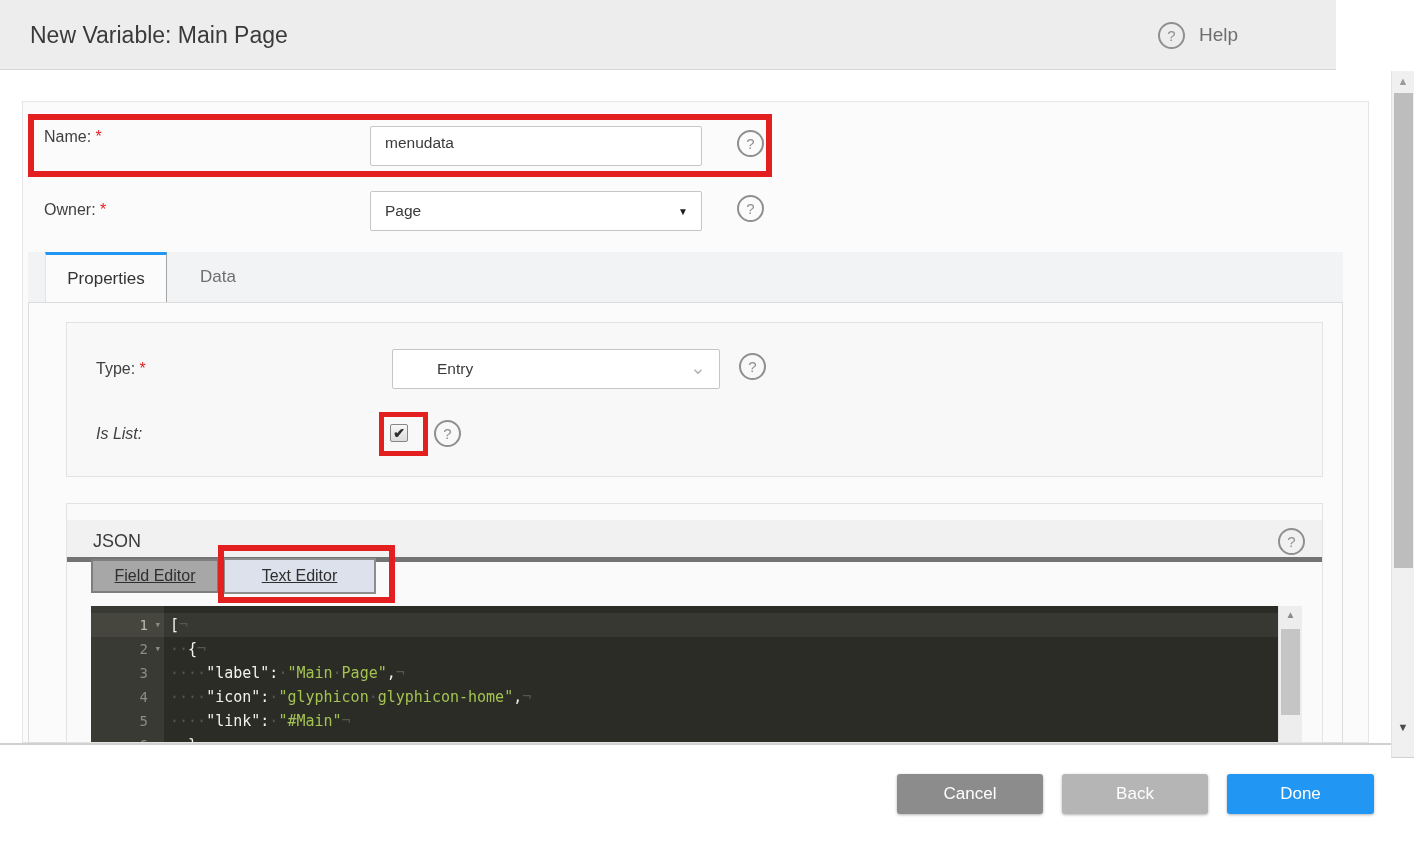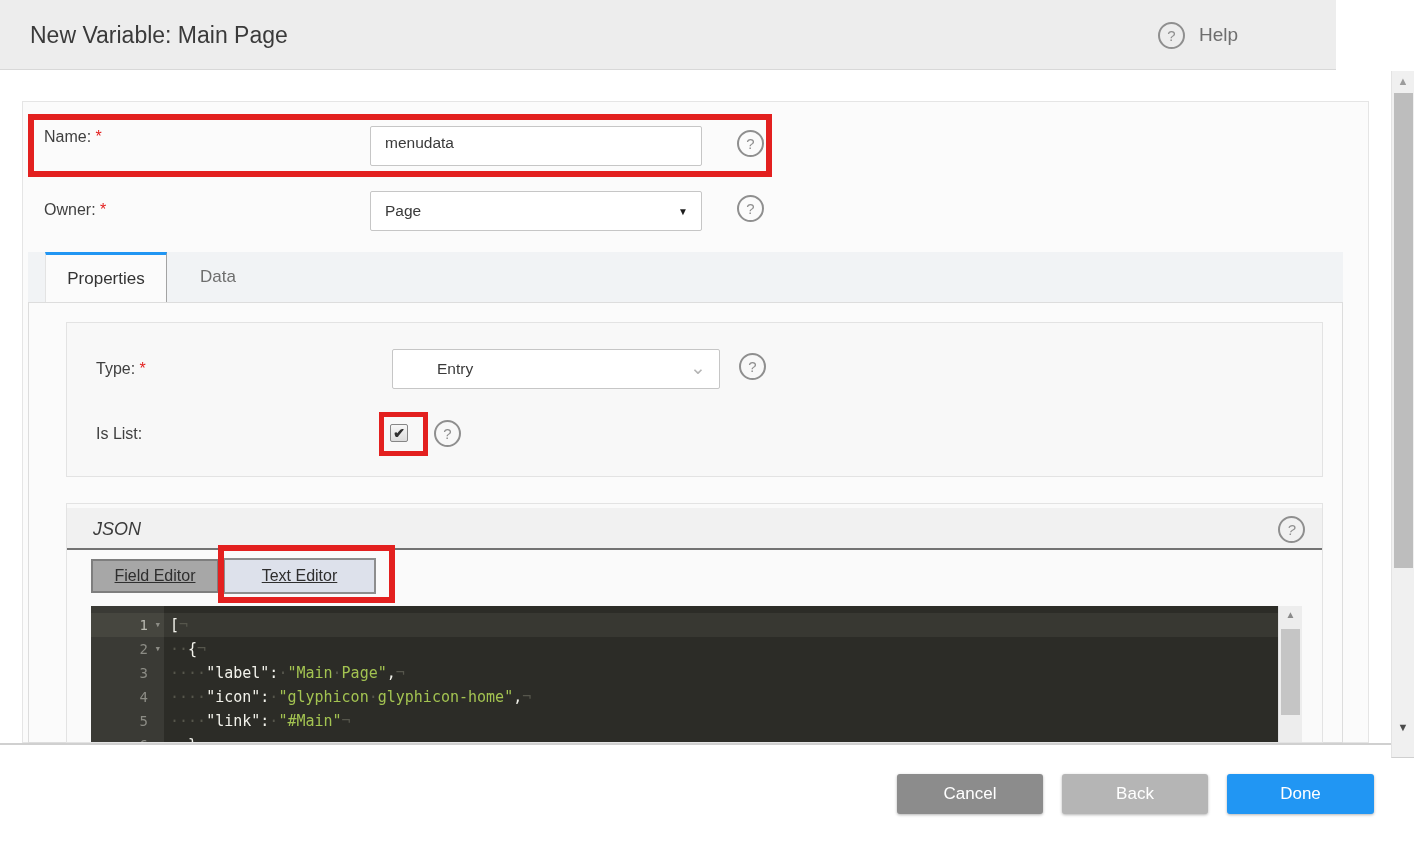--- a/index.html
+++ b/index.html
@@ -61,22 +61,22 @@
   .checkbox { position:absolute; left:390px; top:424px; width:18px; height:18px;
               border:1px solid #868686; border-radius:2px;
               background:linear-gradient(#f7f7f7,#dcdcdc);
               display:flex; align-items:center; justify-content:center; cursor:pointer; }
   .checkbox .mark { font-size:14px; font-weight:bold; color:#2f2f2f; visibility:hidden; line-height:1; }
   .checkbox.checked .mark { visibility:visible; }
 
   
   .jsonpanel { position:absolute; left:66px; top:503px; width:1257px; height:240px;
                border:1px solid #e3e3e3; background:#fafafa; overflow:hidden; }
-  .json-hd { position:absolute; left:0; top:4px; width:100%; height:42px;
-             background:#f1f1f1; border-bottom:2px solid #737373;font-style:italic; }
+  .json-hd { position:absolute; left:0; top:16px; width:100%; height:42px;
+             background:#f1f1f1; border-bottom:5px solid #737373; }
   .json-hd .t { position:absolute; left:26px; top:0; line-height:42px; font-size:18px; color:#3b3b3b; }
   .json-hd .qicon { position:absolute; right:17px; top:8px; }
 
   .mode-btn { position:absolute; display:flex; align-items:center; justify-content:center;
               font-size:16px; color:#2e2e2e; cursor:pointer;text-decoration:underline; }
   .mode-field { left:24px; top:55px; width:128px; height:34px; background:#a7a7a7; border:2px solid #7e7e7e; }
   .mode-text  { left:156px; top:54px; width:153px; height:36px; background:#dde1eb; border:2px solid #8d8d8d; }
 
   
   .editor { position:absolute; left:24px; top:102px; width:1187px; height:138px;
@@ -165,21 +165,21 @@
 <div class="field-label" style="left:96px; top:360px;">
   <span>Type:</span>
   <span class="req">*</span>
 </div>
 <div class="selectbox" style="left:392px; top:349px; width:328px;padding-left:44px;">
   <span>Entry</span>
   <span class="chev">⌄</span>
 </div>
 <span class="qicon abs" style="left:739px; top:353px;">?</span>
 
-<div class="field-label" style="left:96px; top:425px;">Is List:</div>
+<div class="field-label" style="left:96px; top:425px;font-style:italic;">Is List:</div>
 <div class="checkbox checked">
   <span class="mark">✔</span>
 </div>
 <span class="qicon abs" style="left:434px; top:420px;">?</span>
 
 <div class="jsonpanel">
   <div class="json-hd">
     <span class="t">JSON</span>
     <span class="qicon">?</span>
   </div>

